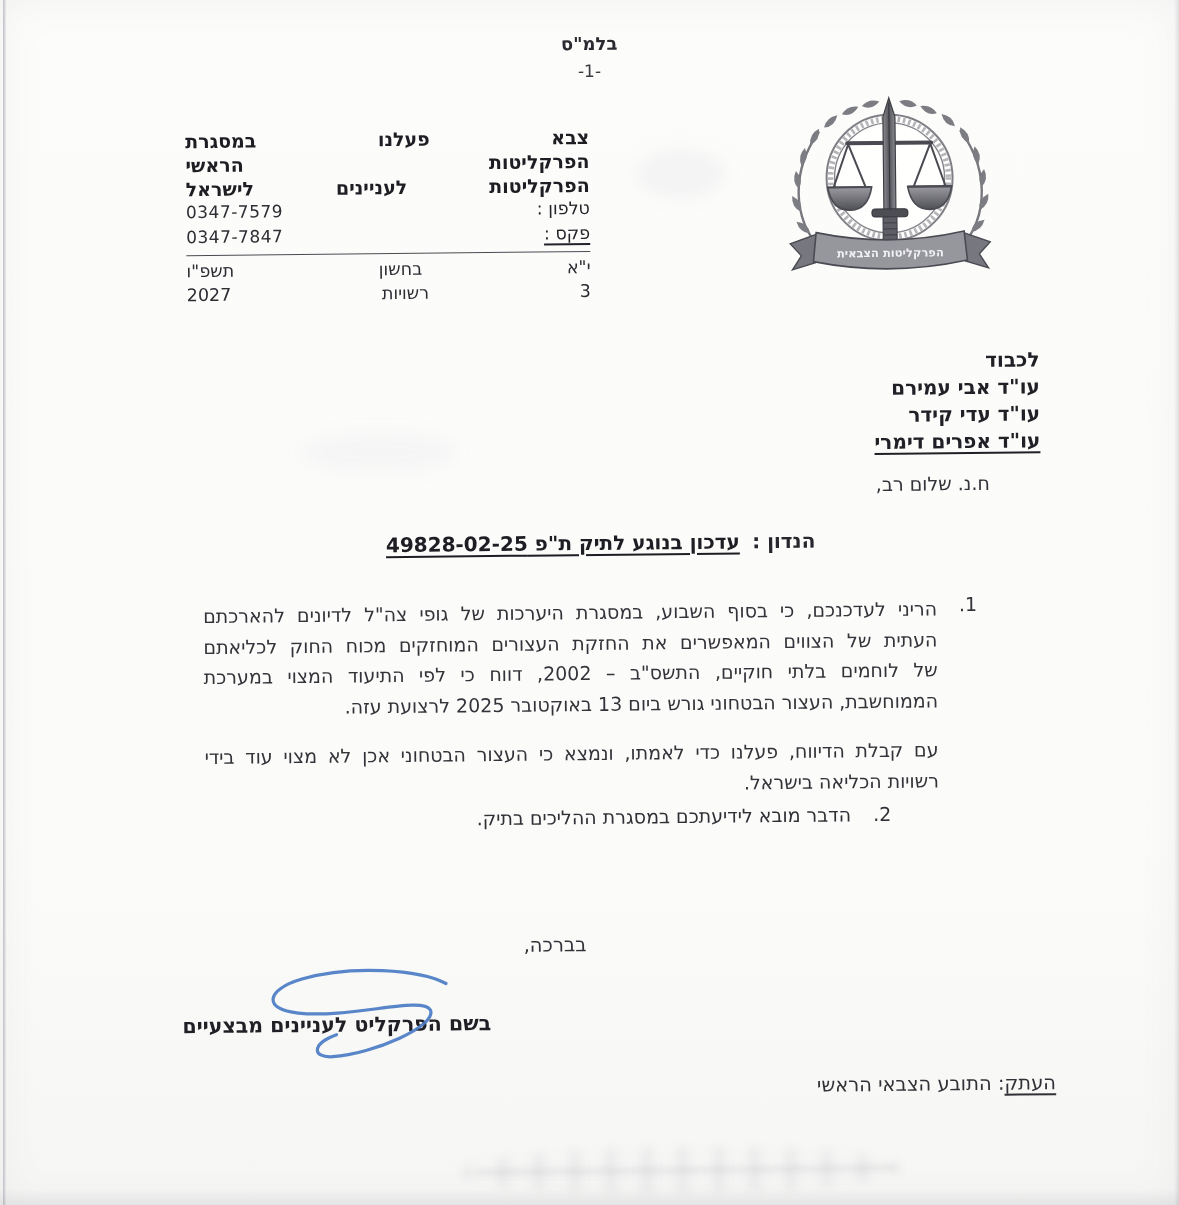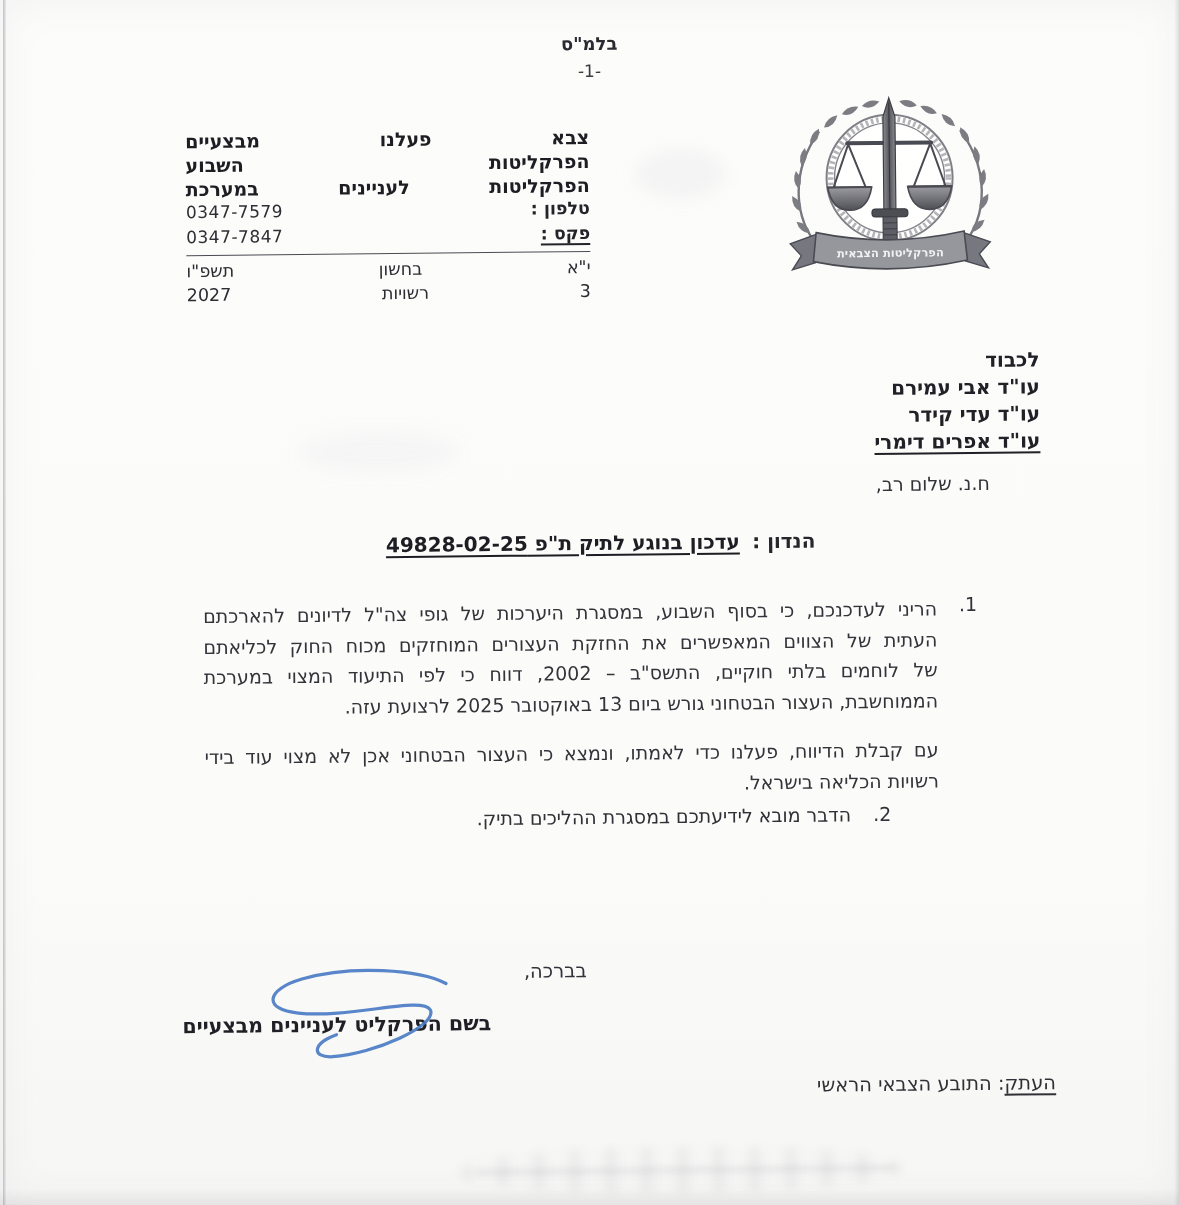--- a/index.html
+++ b/index.html
@@ -30,21 +30,21 @@
   
   .classif{top:33px;left:545px;width:100px;text-align:center;font-size:18px;font-weight:bold;color:#2a2a30;}
   .pageno{top:61px;left:545px;width:100px;text-align:center;font-size:17px;color:#3a3a40;}
 
   
   .letterhead{top:126px;left:190px;width:404px;}
   .lh-row{display:flex;justify-content:space-between;direction:rtl;height:24px;align-items:baseline;}
   .lh-row span{white-space:nowrap;}
   .lh-name{font-size:19px;font-weight:bold;color:#1d1d23;}
   .lh-contact{font-size:17.5px;height:25px;}
-  .lh-contact .lbl{font-weight:bold;color:#23232a;}
+  .lh-contact .lbl{font-weight:normal;color:#23232a;}
   .lh-contact .num{font-size:17px;color:#2e2e34;letter-spacing:.5px;}
   .lh-rule{border-top:1.8px solid #4b4b52;margin:3px 0 5px 0;}
   .lh-date{font-size:17.5px;height:24px;color:#2c2c33;}
 
   
   .recipients{top:351px;right:137px;text-align:right;font-size:20px;line-height:27px;}
   .greeting{top:476px;right:188px;font-size:19px;color:#33333a;}
 
   
   .subject{top:531px;right:363px;font-size:20px;white-space:nowrap;}
@@ -57,21 +57,21 @@
   .item1 .num{width:24px;flex:0 0 auto;}
   .item1 .lines{flex:1 1 auto;line-height:30.5px;}
   .line{text-align:right;}
   .just{text-align:justify;text-align-last:justify;}
   .followup{top:738px;right:202px;width:774px;padding-right:40px;box-sizing:border-box;
     font-size:19px;line-height:30.5px;color:#33333a;}
   .item2{top:806px;right:290px;font-size:19px;white-space:nowrap;}
   .item2 .num{margin-left:16px;}
 
   
-  .regards{top:959px;left:520px;font-size:19.5px;color:#33333a;text-align:right;}
+  .regards{top:933px;left:520px;font-size:19.5px;color:#33333a;text-align:right;}
   .signer{top:1010px;left:178px;font-size:20.5px;font-weight:bold;color:#1f1f25;z-index:2;}
   .sig-wrap{top:960px;left:228px;width:246px;height:110px;z-index:3;}
 
   
   .copyline{top:1076px;right:128px;font-size:19.5px;white-space:nowrap;}
   .copyline .label{font-weight:normal;}
 
   
   .smudge{top:1148px;left:455px;width:440px;height:46px;border-radius:45%;
     background:repeating-linear-gradient(90deg,rgba(110,110,120,.18) 0 12px,rgba(190,190,198,.04) 12px 36px);
@@ -92,31 +92,31 @@
 
   <div class="tilt">
 
     <div class="abs classif rtl">בלמ"ס</div>
     <div class="abs pageno">-1-</div>
 
     <div class="abs letterhead">
       <div class="lh-row lh-name">
         <span>צבא</span>
         <span>פעלנו</span>
-        <span>מבצעיים</span>
+        <span>במסגרת</span>
       </div>
       <div class="lh-row lh-name">
         <span>הפרקליטות</span>
         <span></span>
-        <span>השבוע</span>
+        <span>הראשי</span>
       </div>
       <div class="lh-row lh-name">
         <span>הפרקליטות</span>
         <span>לעניינים</span>
-        <span>במערכת</span>
+        <span>לישראל</span>
       </div>
       <div class="lh-row lh-contact">
         <span class="lbl">טלפון :</span>
         <span></span>
         <span class="num">0347-7579</span>
       </div>
       <div class="lh-row lh-contact">
         <span class="lbl u">פקס :</span>
         <span></span>
         <span class="num">0347-7847</span>

